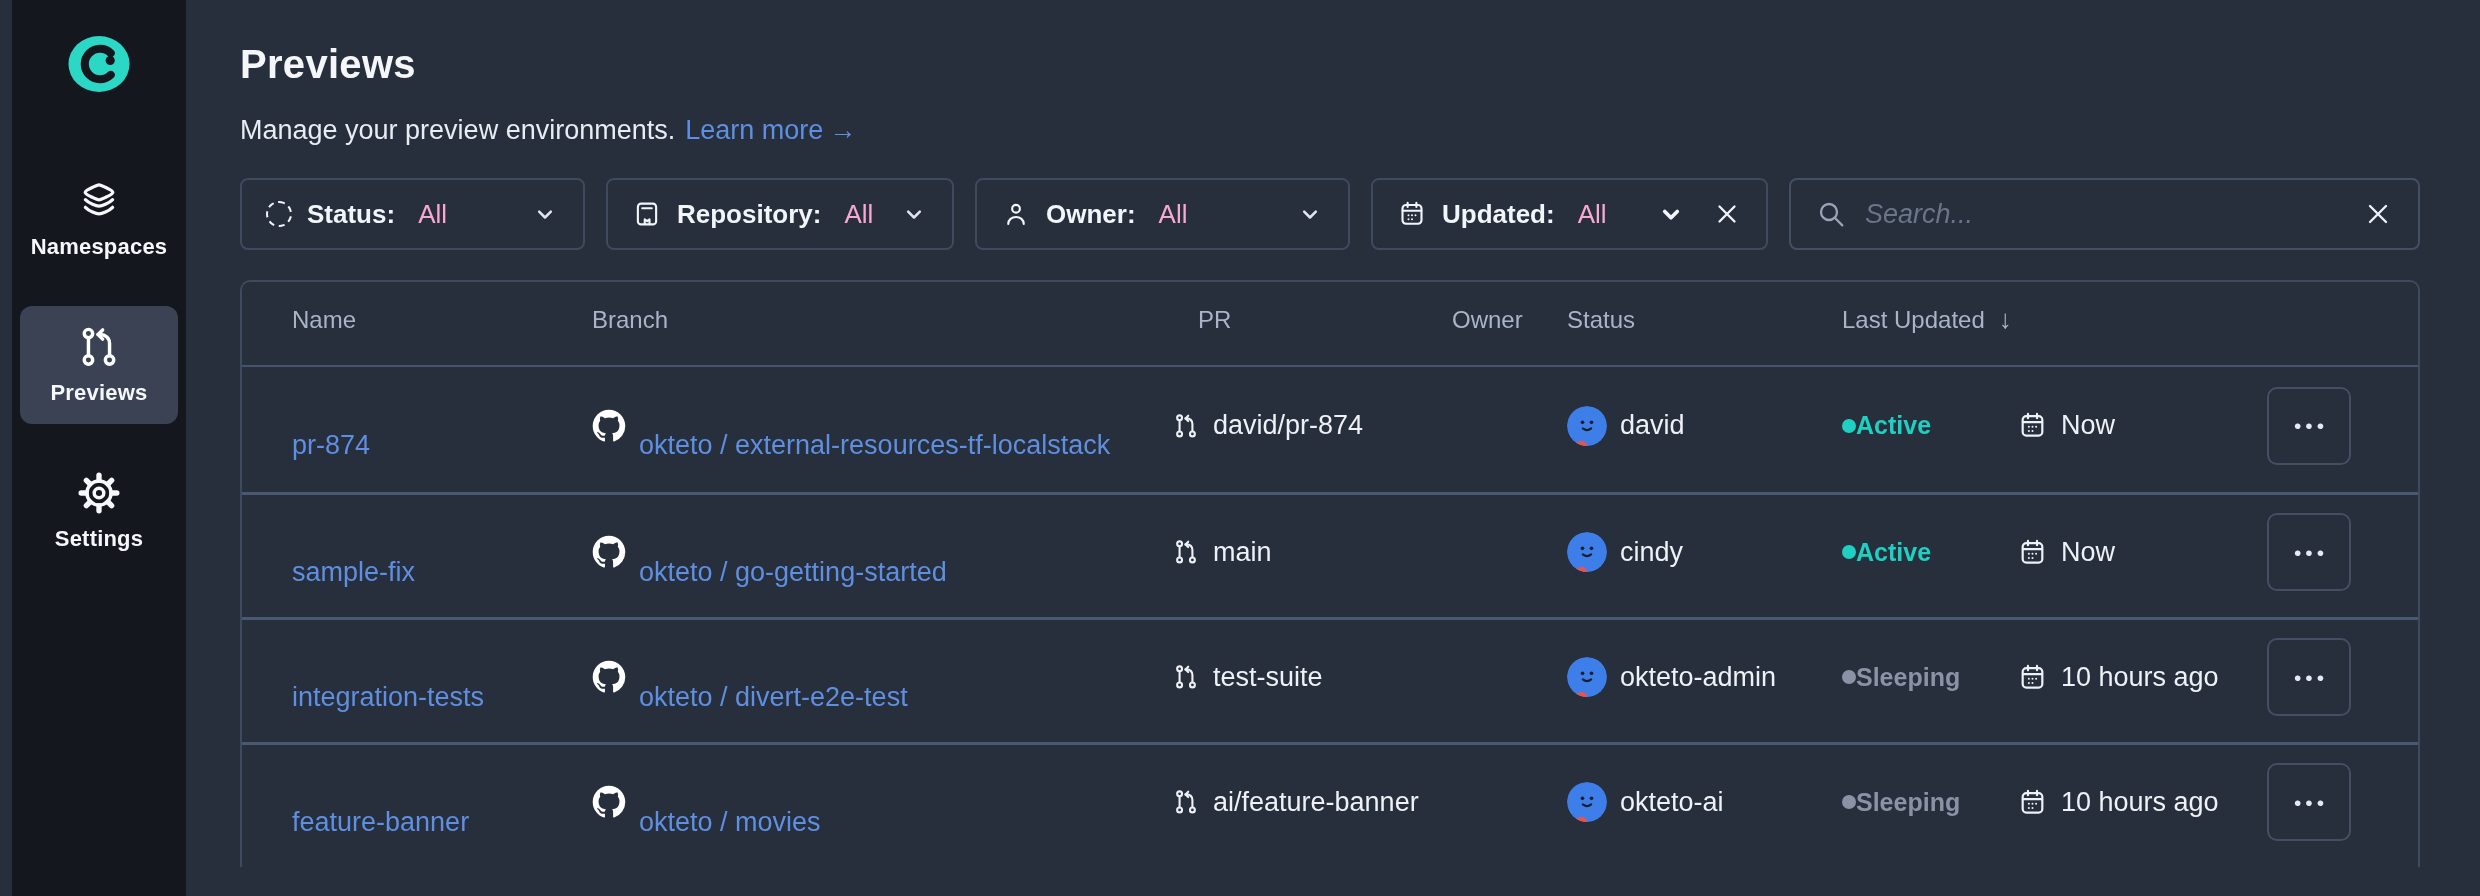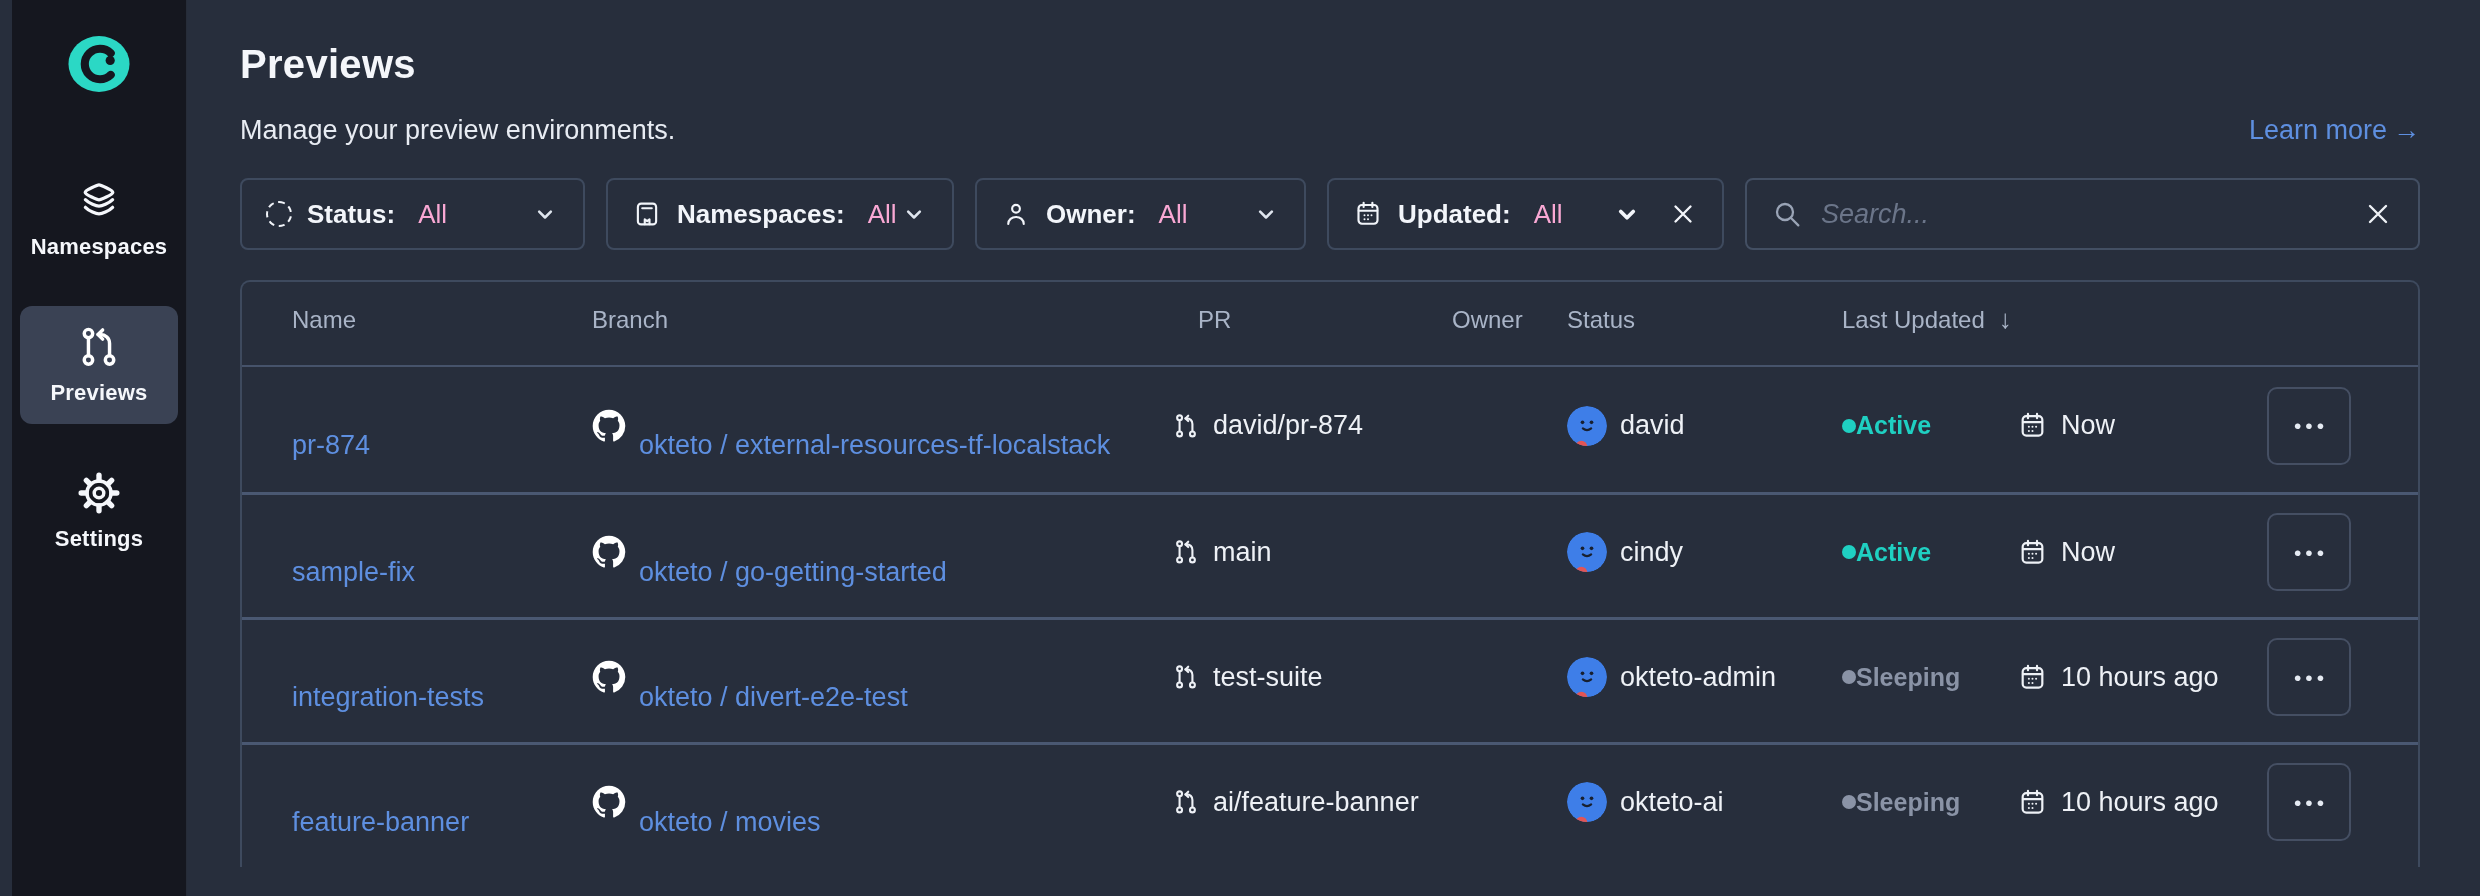--- a/index.html
+++ b/index.html
@@ -38,37 +38,37 @@
   .nav-item{
     display:flex;flex-direction:column;align-items:center;gap:10px;
     padding:18px 4px;margin:0 8px;border-radius:12px;cursor:pointer;
   }
   .nav-item.selected{background:var(--bg-selected);}
   .nav-item .nav-icon{width:46px;height:46px;display:flex;align-items:center;justify-content:center;}
   .nav-item .nav-label{font-size:22px;font-weight:700;color:#F5F7FB;letter-spacing:.2px;}
   
   .main{margin-left:175px;padding:42px 60px 0 65px;}
   .page-title{font-size:40px;font-weight:700;color:#F4F6FA;letter-spacing:.3px;}
-  .page-subtitle{margin-top:28px;font-size:27px;color:#E8ECF3;display:flex;align-items:center;gap:10px;justify-content:space-between;}
+  .page-subtitle{margin-top:28px;font-size:27px;color:#E8ECF3;display:flex;align-items:center;gap:10px;}
   .learn-more{color:var(--link);text-decoration:none;display:inline-flex;align-items:center;gap:6px;cursor:pointer;}
   
   .filters{display:flex;gap:21px;margin-top:32px;height:72px;}
   .filter-btn{
     height:72px;border:2px solid var(--border);border-radius:8px;
     background:var(--bg-main);
     display:flex;align-items:center;justify-content:space-between;
     padding:0 24px;cursor:pointer;flex:0 0 auto;
   }
   .filter-left{display:flex;align-items:center;gap:15px;}
   .filter-right{display:flex;align-items:center;gap:26px;}
   .filter-label{font-size:26px;font-weight:700;color:#F2F5FA;white-space:nowrap;}
   .filter-value{font-size:26px;color:#f9a8d4;margin-left:8px;font-weight:400;}
   .w-status{width:345px;}
   .w-repo{width:348px;}
-  .w-owner{width:331px;}
+  .w-owner{width:375px;}
   .w-updated{width:397px;}
   .dashed-circle{width:26px;height:26px;border:2.5px dashed #F2F5FA;border-radius:50%;flex:0 0 auto;}
   .search-box{
     flex:1 1 auto;height:72px;border:2px solid #434F63;border-radius:8px;
     display:flex;align-items:center;padding:0 24px;gap:18px;background:var(--bg-main);
   }
   .search-box input{
     flex:1;background:transparent;border:none;outline:none;
     font-family:"Liberation Sans", sans-serif;
     font-size:27px;font-style:italic;color:#D7DDE8;
@@ -191,21 +191,21 @@
 
     <button class="filter-btn w-repo">
       <span class="filter-left">
         <span>
           <svg viewBox="0 0 24 24" width="30" height="30" fill="none" stroke="#F2F5FA" stroke-width="1.7" stroke-linecap="round" stroke-linejoin="round">
             <rect x="4.7" y="3.7" width="14.6" height="16.6" rx="2.6"></rect>
             <path d="M8.2 7.4h7.6"></path>
             <path d="M10.2 20.1v-3.8l1.9 1.4 1.9-1.4v3.8"></path>
           </svg>
         </span>
-        <span class="filter-label">Namespaces:</span>
+        <span class="filter-label">Repository:</span>
         <span class="filter-value">All</span>
       </span>
       <span>
         <svg viewBox="0 0 24 24" width="28" height="28" fill="none" stroke="#DFE5EE" stroke-width="2.2" stroke-linecap="round" stroke-linejoin="round">
             <path d="M7 10l5 5 5-5"></path>
           </svg>
       </span>
     </button>
 
     <button class="filter-btn w-owner">

